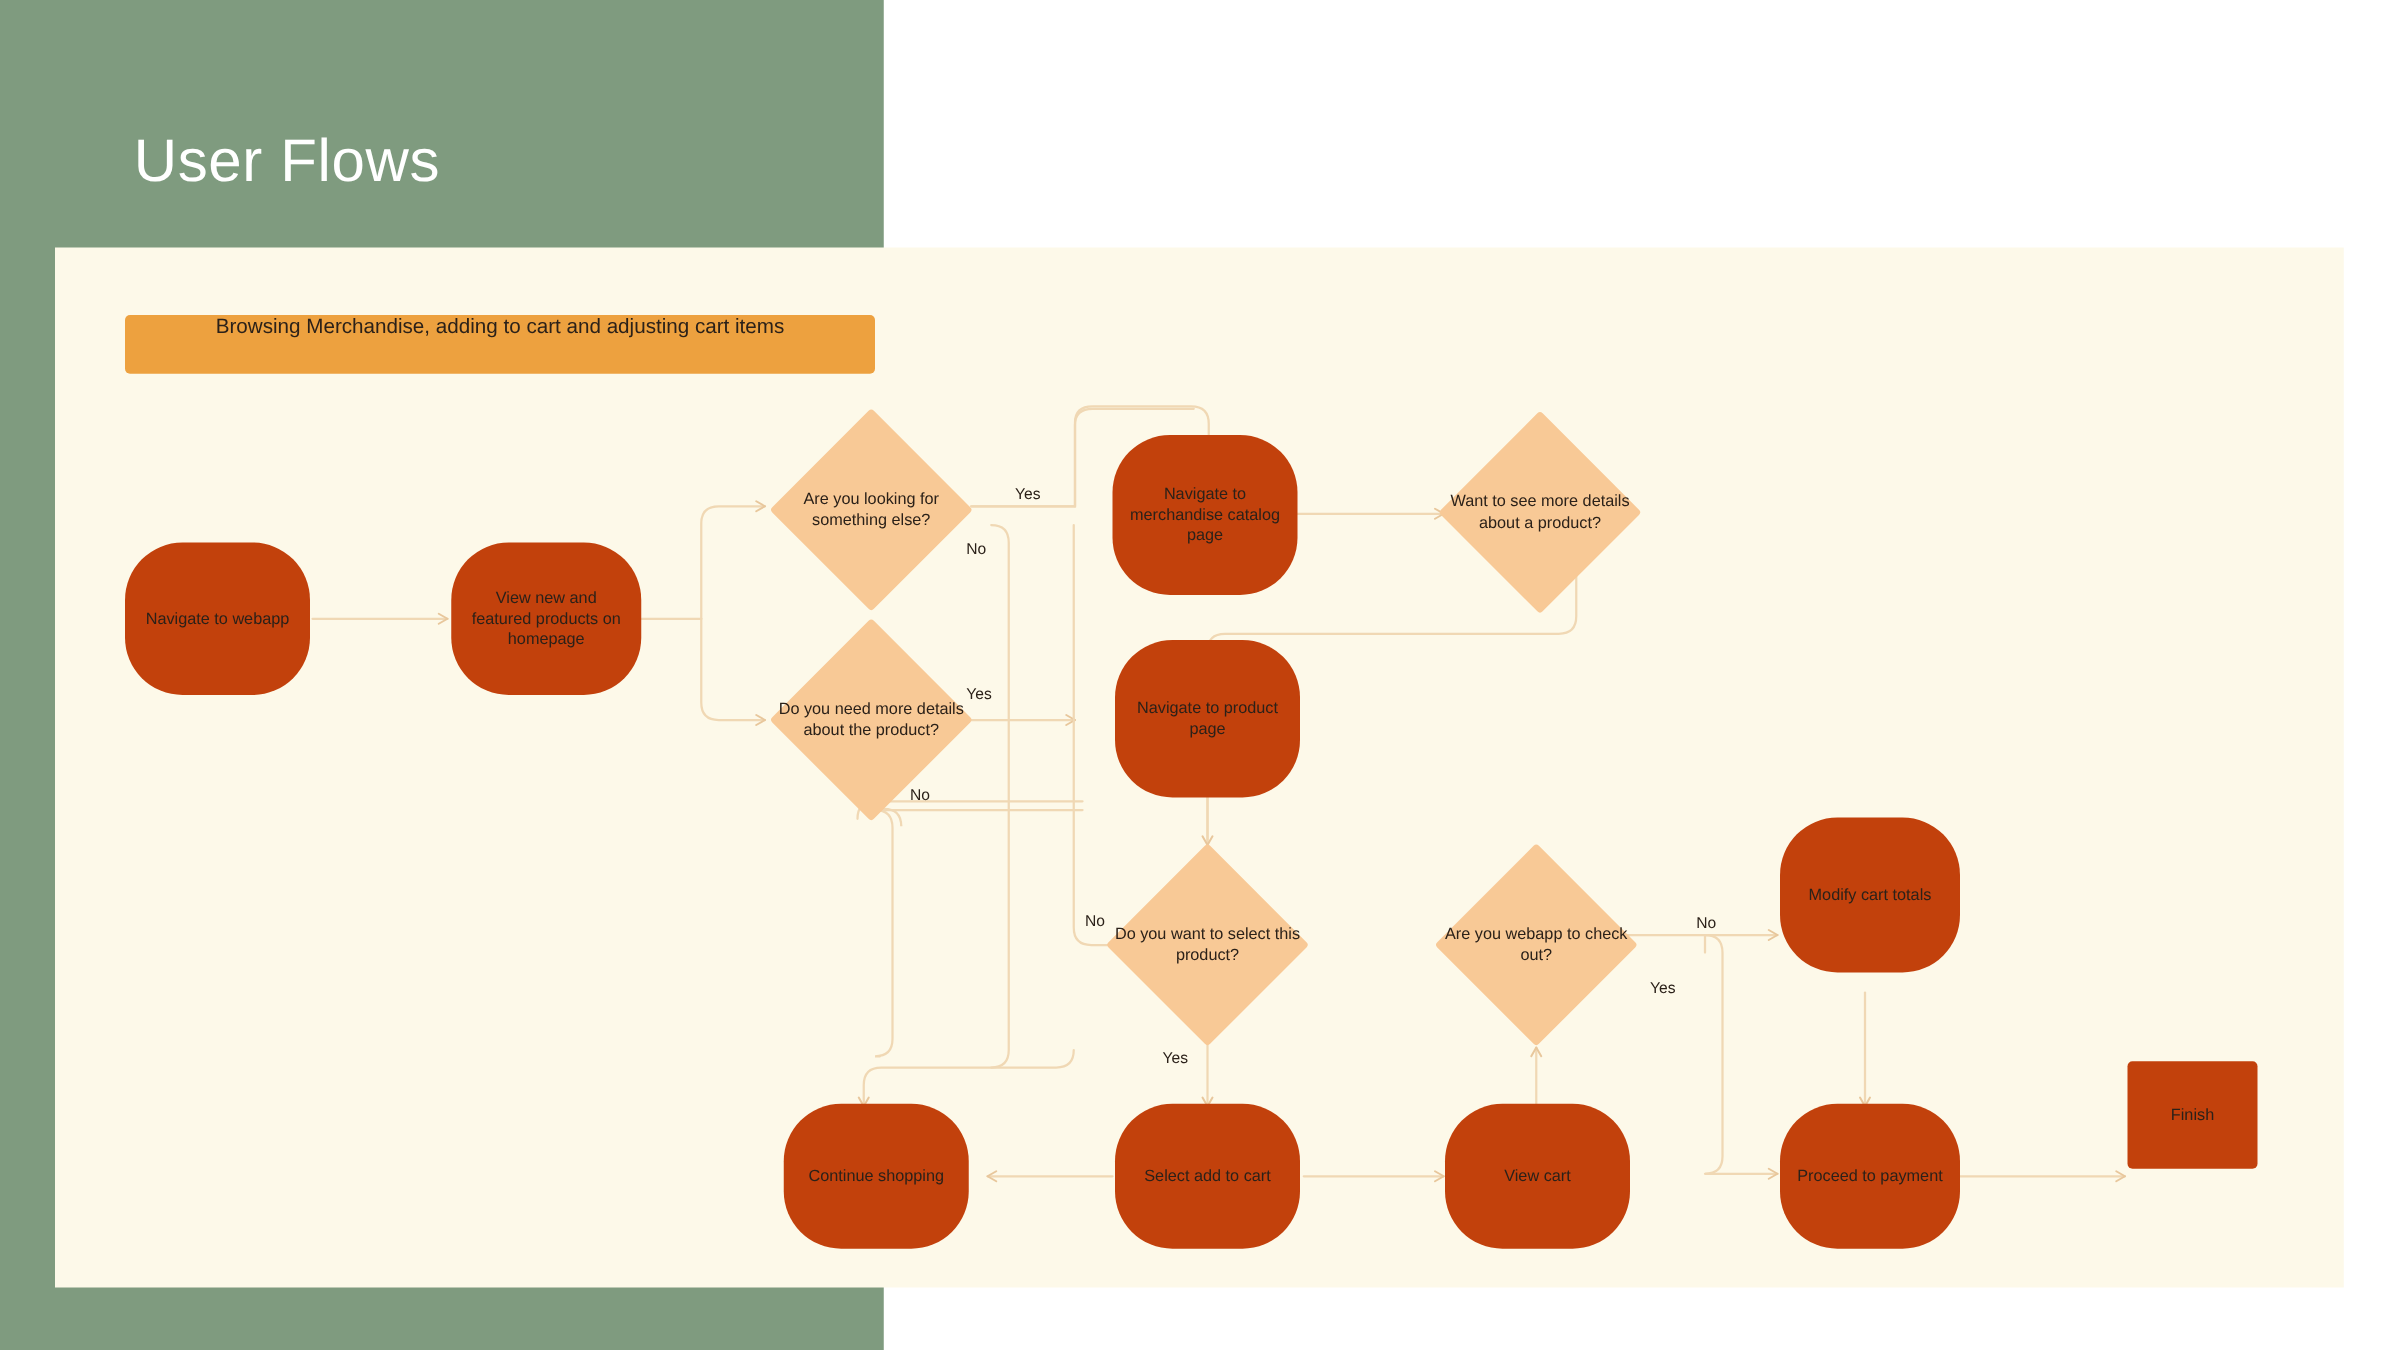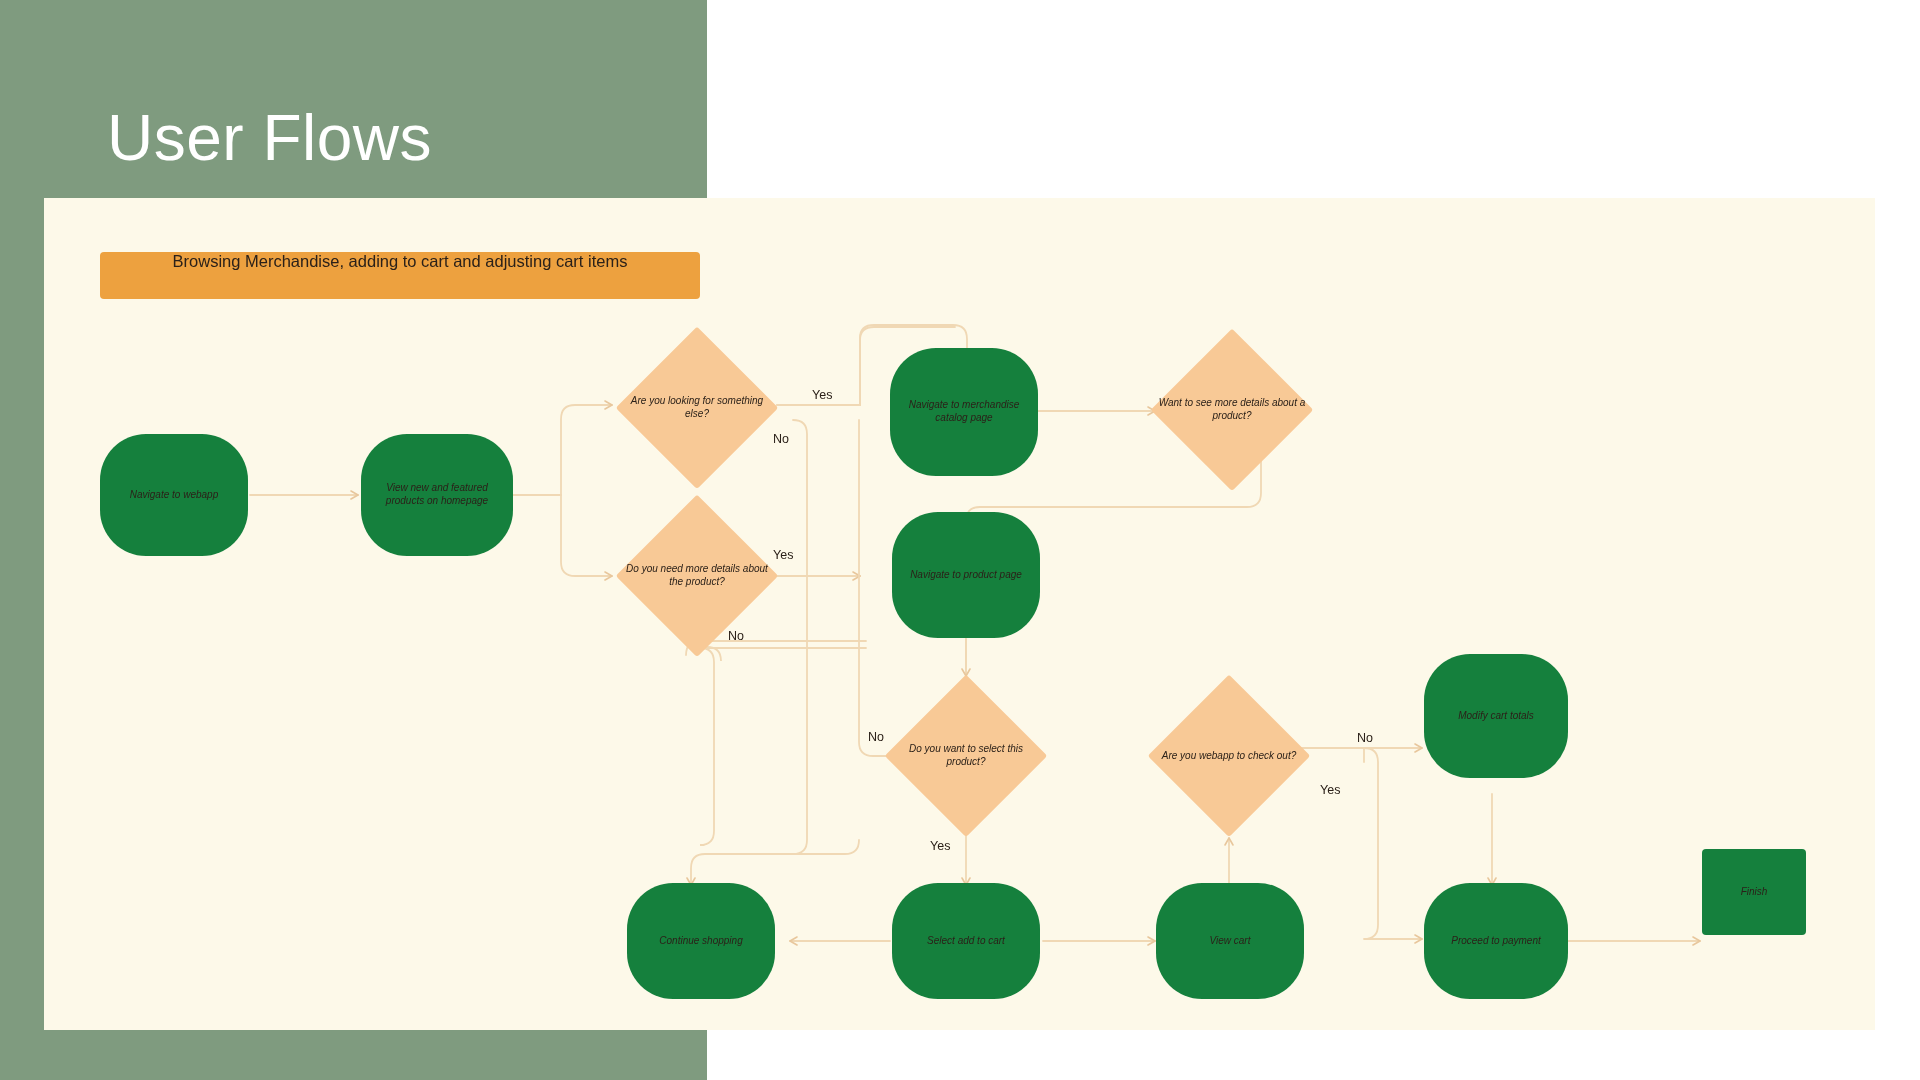--- a/index.html
+++ b/index.html
@@ -25,21 +25,21 @@
   #green-panel {
     position: absolute;
     left: 0; top: 0;
     width: 707px; height: 1080px;
     background: #7f9b7f;
   }
   #slide-title {
     position: absolute;
     left: 107px;
     top: 106px;
-    font-size: 64px;
+    font-size: 48px;
     line-height: 1;
     color: #ffffff;
     font-weight: 400;
     letter-spacing: 0.5px;
     white-space: nowrap;
     text-align: right;
   }
   #canvas {
     position: absolute;
     left: 44px;
@@ -70,33 +70,32 @@
 
   
   #flow-svg {
     position: absolute;
     left: 0; top: 0;
     width: 1920px; height: 1080px;
     pointer-events: none;
   }
   .node {
     position: absolute;
-    background: #15803d;
+    background: #c2410c;
     display: flex;
     align-items: center;
     justify-content: center;
     text-align: center;
     box-sizing: border-box;
   }
   .node .node-label {
-    font-size: 10px;
+    font-size: 13px;
     line-height: 1.28;
     color: #2b2119;
     padding: 0 10px;
-    font-style: italic;
   }
   .node.process { border-radius: 46px; }
   .node.terminal { border-radius: 4px; }
   .node.decision {
     background: transparent;
     border-radius: 0;
   }
   .node.decision .dia-shape {
     position: absolute;
     left: 50%; top: 50%;

